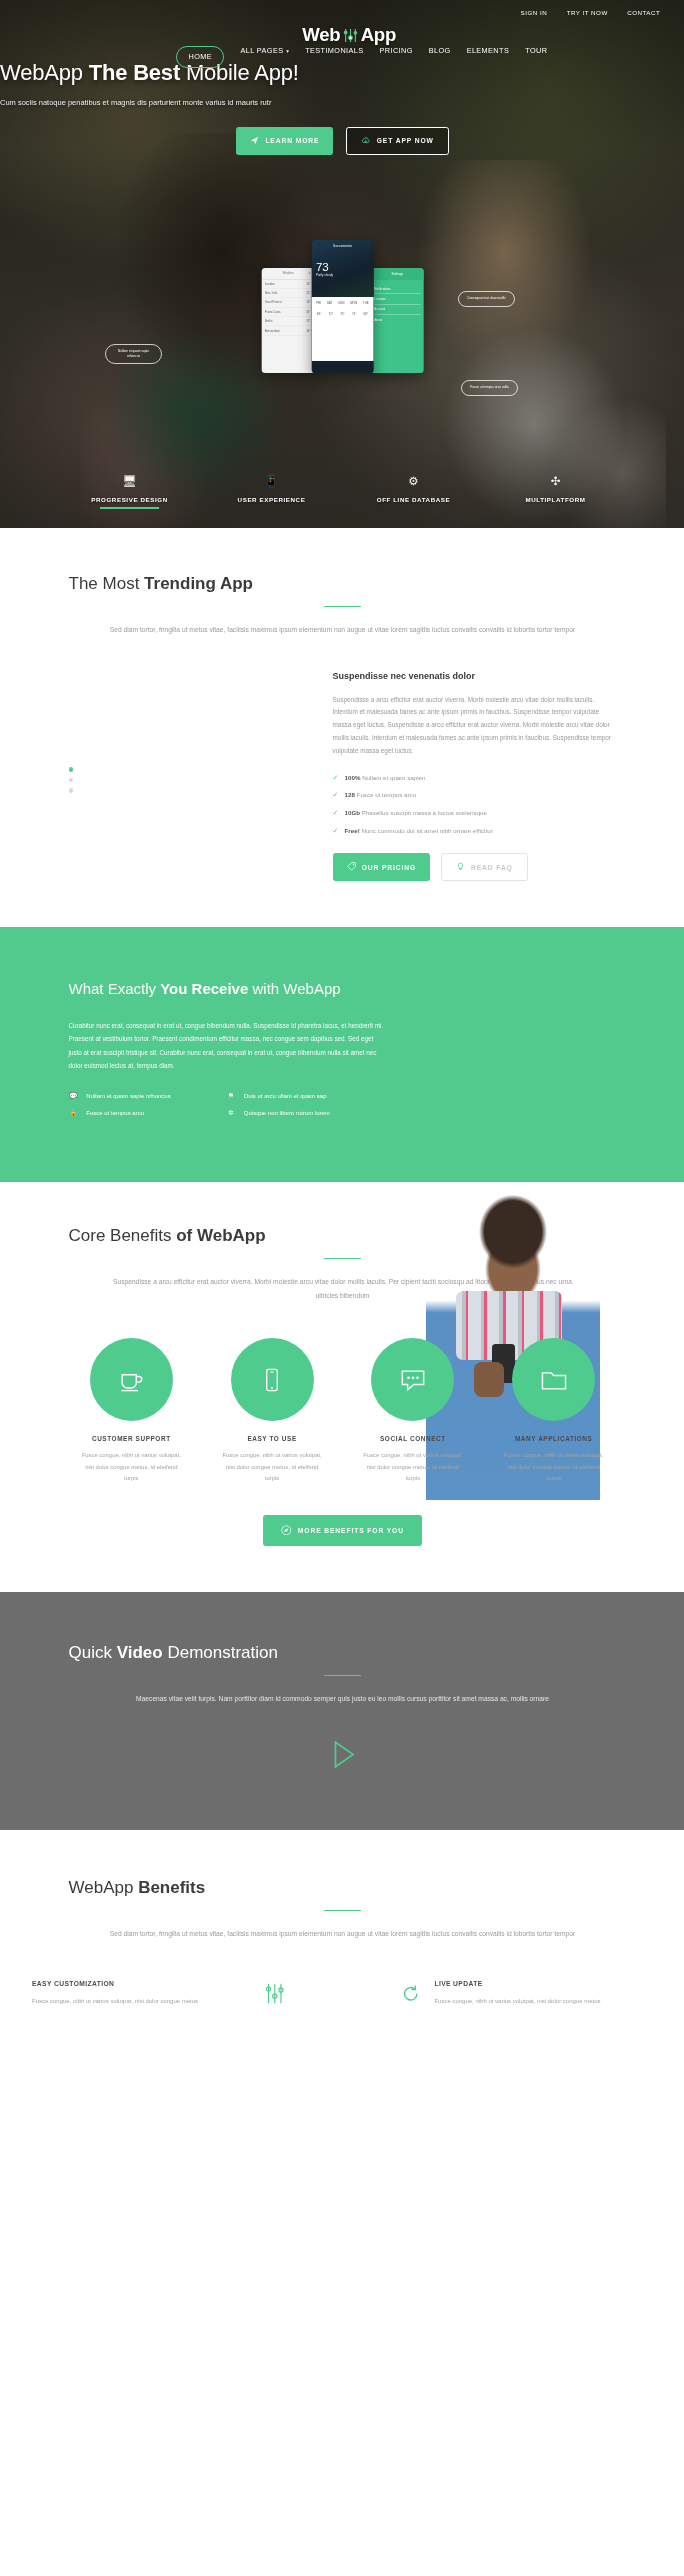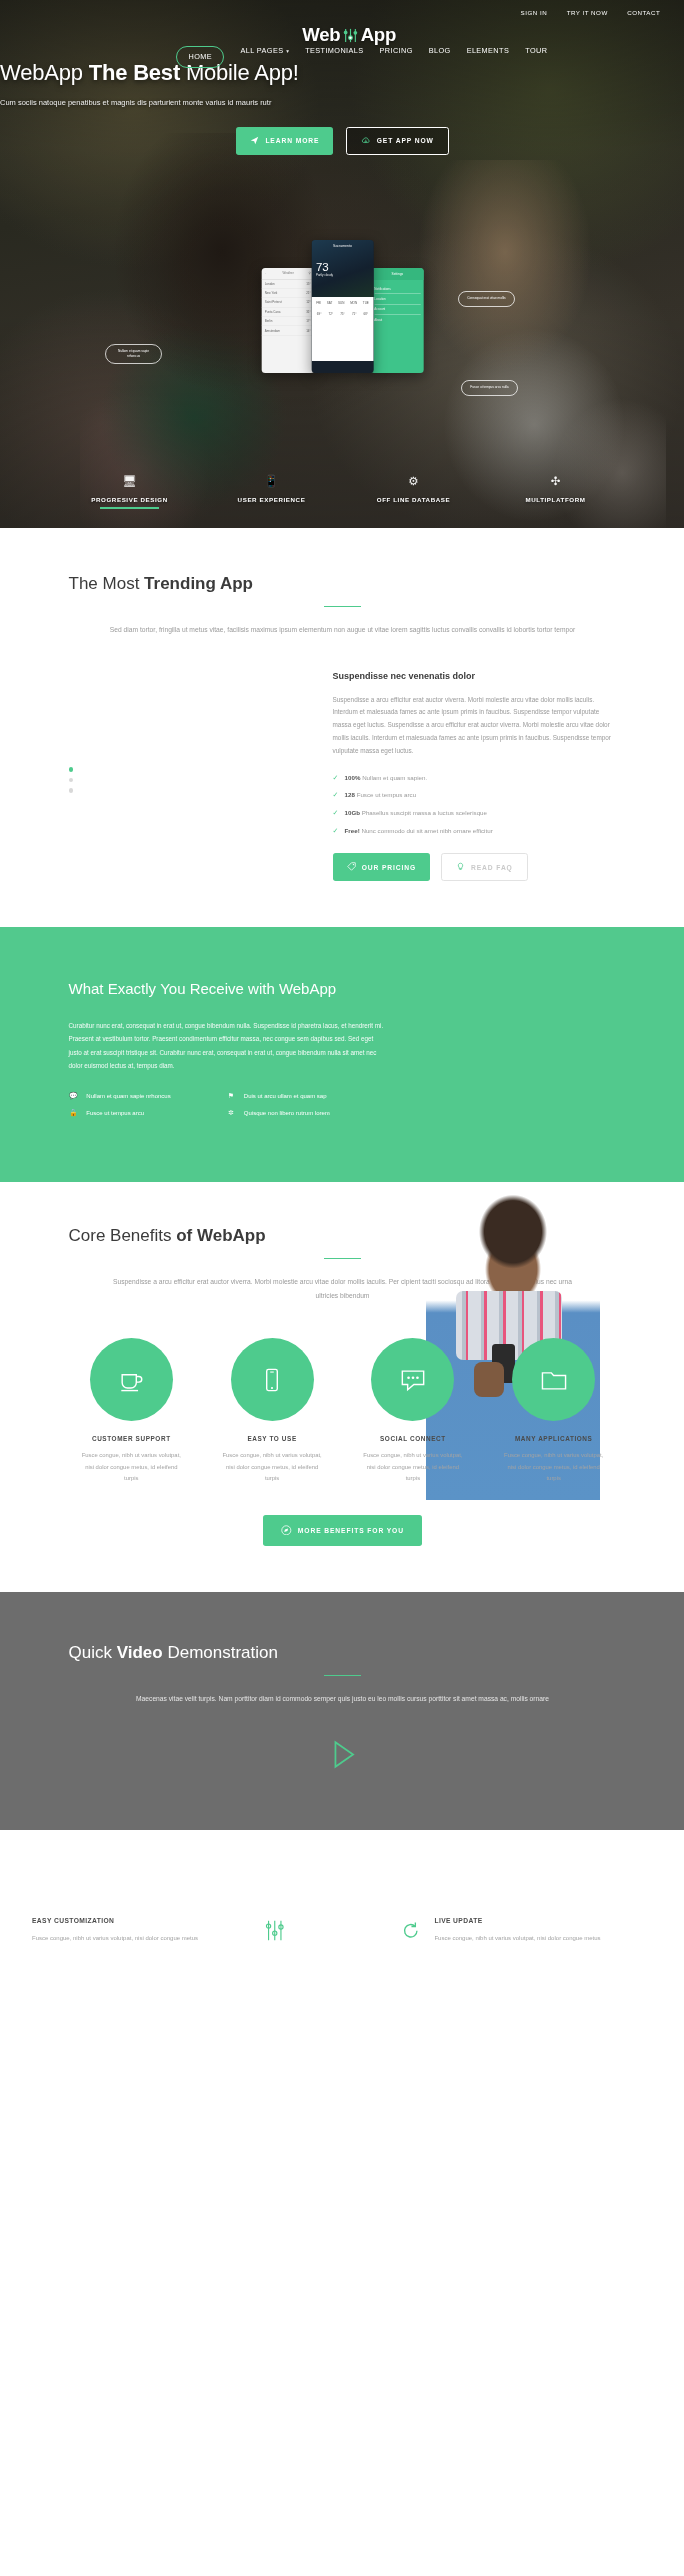--- a/index.html
+++ b/index.html
@@ -232,21 +232,21 @@
 
   
   .green {
     background: #52c98d; color: #fff;
     padding: 51px 0 55px 0;
     position: relative; overflow: hidden;
   }
   .green-inner { width: 548px; margin: 0 auto; display: flex; }
   .green-left { width: 315px; }
   .green-h { font-size: 15px; font-weight: 300; line-height: 1.45; }
-  .green-h b { font-weight: 400; }
+  .green-h b { font-weight: 700; }
   .green-p {
     margin-top: 19.5px; font-size: 6.3px; line-height: 2.1; color: rgba(255,255,255,.95);
   }
   .green-list {
     margin-top: 19.5px; display: flex; flex-wrap: wrap;
   }
   .green-li {
     width: 50%; display: flex; align-items: center; gap: 8px;
     font-size: 6px; margin-bottom: 9.8px; color: #fff;
   }
@@ -674,20 +674,27 @@
         <span>
           <svg width="37" height="37" viewBox="0 0 42 42">
               <path d="M13 7 L33 21 L13 35 Z" fill="none" stroke="#4ecb8d" stroke-width="2"></path>
             </svg>
         </span>
       </div>
     </div>
   </section>
 
   <section class="benefits">
+    <div class="wrap">
+      <h2 class="sec-title">
+        <span>WebApp </span><b>Benefits</b>
+      </h2>
+      <div class="sec-rule"></div>
+      <p class="sec-lead">Sed diam tortor, fringilla ut metus vitae, facilisis maximus ipsum elementum non augue ut vitae lorem sagittis luctus convallis convallis id lobortis tortor tempor</p>
+    </div>
 
     <div class="ben-grid">
       <div class="ben-item">
         <div style="flex:1">
           <div class="ben-h">EASY CUSTOMIZATION</div>
           <div class="ben-p">Fusce congue, nibh ut varius volutpat, nisi dolor congue metus</div>
         </div>
         <div class="ben-ic">
           <svg width="19.5" height="23" viewBox="0 0 22 26">
               <g stroke="#4ecb8d" stroke-width="1.3" fill="none">

